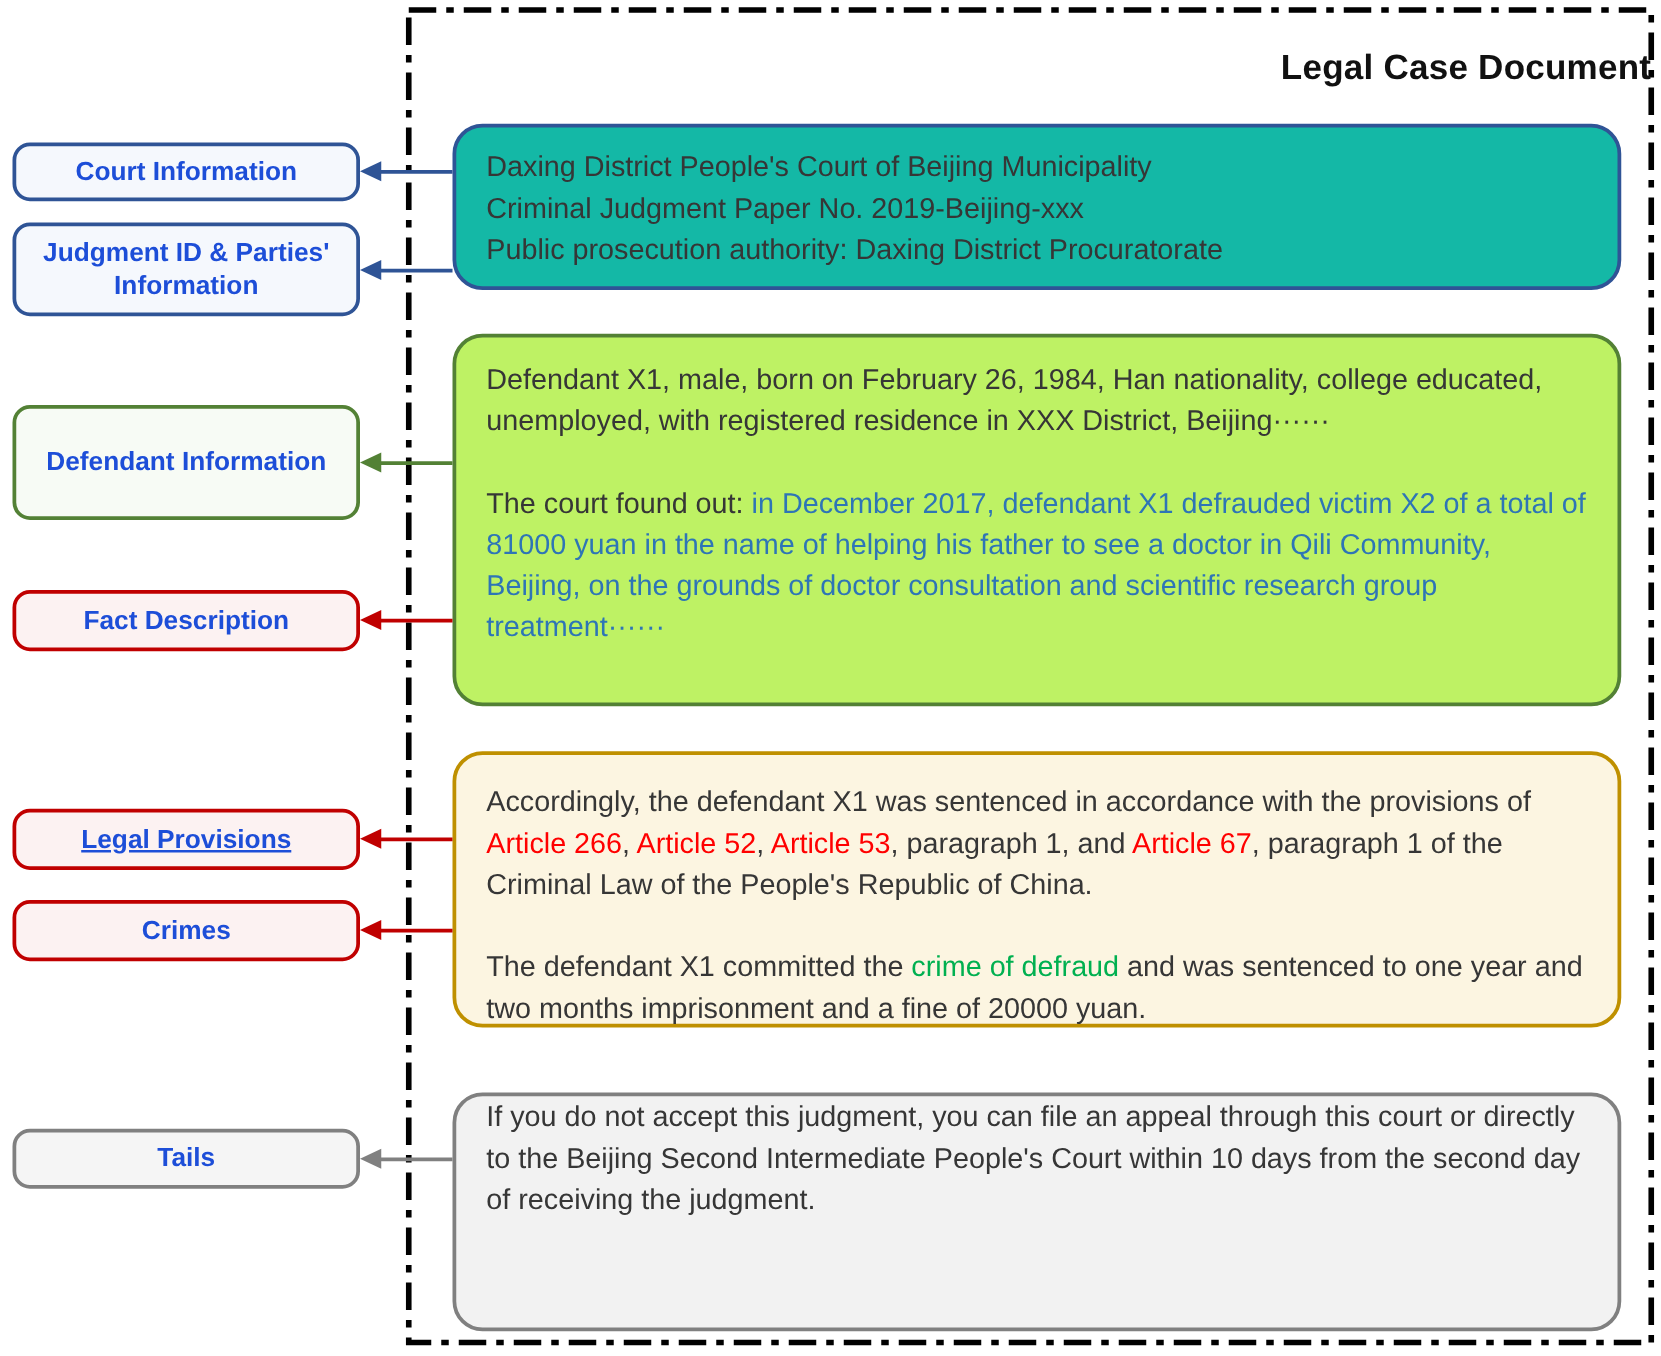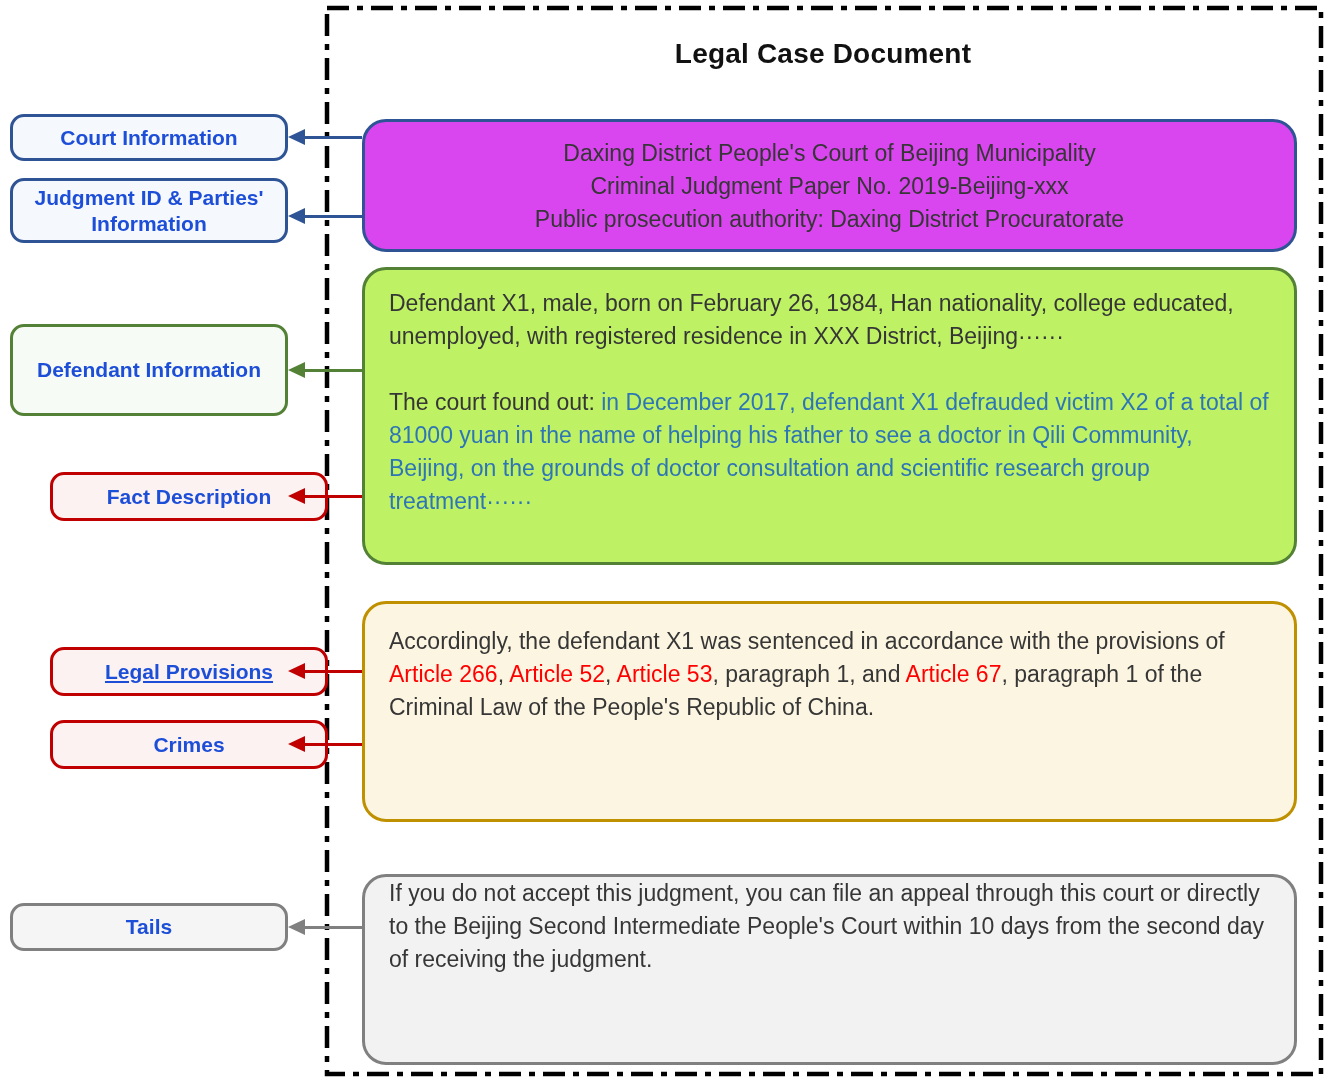--- a/index.html
+++ b/index.html
@@ -5,56 +5,56 @@
   html,body{margin:0;padding:0;}
   body{
     width:1329px;height:1085px;position:relative;background:#ffffff;
     font-family:"Liberation Sans", sans-serif;color:#363636;overflow:hidden;
   }
   
   #boundary-svg{position:absolute;left:0;top:0;width:1329px;height:1085px;pointer-events:none;}
 
   
   .doc-title{
-    position:absolute;left:325px;top:38px;width:996px;text-align:center;
+    position:absolute;left:325px;top:38px;width:996px;text-align:right;
     font-size:28px;font-weight:bold;color:#111111;letter-spacing:0.2px;
   }
 
   
   .content-box{
     position:absolute;left:362px;width:935px;box-sizing:border-box;
     border-radius:24px;border:3px solid #000;padding:0 24px;
     font-size:23px;line-height:33px;
   }
   .content-box p{margin:0;}
-  .box-header{top:119px;height:133px;border-color:#2F5496;background:#d946ef;padding-top:15px;text-align:center;}
+  .box-header{top:99px;height:133px;border-color:#2F5496;background:#14b8a6;padding-top:15px;}
   .box-defendant{top:267px;height:298px;border-color:#538135;background:#bef264;padding-top:17px;}
   .box-provisions{top:601px;height:221px;border-color:#BF9000;background:#FCF5E1;padding-top:21px;}
   .box-tails{top:874px;height:191px;border-color:#808080;background:#F2F2F2;display:flex;align-items:flex-start;}
   .para-gap{margin-bottom:33px !important;}
 
   .seg-normal{color:#363636;}
   .seg-blue{color:#2E75B6;}
   .seg-red{color:#FF0000;}
   .seg-green{color:#00B050;}
 
   
   .label-box{
     position:absolute;left:10px;width:278px;box-sizing:border-box;
     border-radius:14px;border:3.5px solid #000;background:#fff;
     display:flex;align-items:center;justify-content:center;text-align:center;
     font-size:21px;font-weight:bold;color:#1d4ed8;line-height:26px;padding:2px 14px;
   }
   .lb-blue{border-color:#2F5496;background:#F5F8FD;}
   .lb-green{border-color:#538135;background:#F7FBF5;}
-  .lb-red{border-color:#C00000;background:#FCF2F2;margin-left:40px;}
+  .lb-red{border-color:#C00000;background:#FCF2F2;}
   .lb-gray{border-color:#808080;background:#F5F5F5;}
 
   .lb-court{top:114px;height:47px;}
-  .lb-judgment{top:178px;height:65px;}
+  .lb-judgment{top:178px;height:75px;}
   .lb-defendant{top:324px;height:92px;}
   .lb-fact{top:472px;height:49px;}
   .lb-legal{top:647px;height:49px;text-decoration:underline;}
   .lb-crimes{top:720px;height:49px;}
   .lb-tails{top:903px;height:48px;}
 
   
   .arrow{position:absolute;left:288px;width:74px;height:0;}
   .arrow .arrow-line{position:absolute;left:13px;right:0;top:-1.5px;height:3px;}
   .arrow .arrow-head{
@@ -84,20 +84,21 @@
   <p>Public prosecution authority: Daxing District Procuratorate</p>
 </div>
 
 <div class="content-box box-defendant">
   <p class="para-gap"><span class="seg-normal">Defendant X1, male, born on February 26, 1984, Han nationality, college educated, unemployed, with registered residence in XXX District, Beijing······</span></p>
   <p><span class="seg-normal">The court found out: </span><span class="seg-blue">in December 2017, defendant X1 defrauded victim X2 of a total of 81000 yuan in the name of helping his father to see a doctor in Qili Community, Beijing, on the grounds of doctor consultation and scientific research group treatment······</span></p>
 </div>
 
 <div class="content-box box-provisions">
   <p class="para-gap"><span class="seg-normal">Accordingly, the defendant X1 was sentenced in accordance with the provisions of </span><span class="seg-red">Article 266</span><span class="seg-normal">, </span><span class="seg-red">Article 52</span><span class="seg-normal">, </span><span class="seg-red">Article 53</span><span class="seg-normal">, paragraph 1, and </span><span class="seg-red">Article 67</span><span class="seg-normal">, paragraph 1 of the Criminal Law of the People's Republic of China.</span></p>
+  <p><span class="seg-normal">The defendant X1 committed the </span><span class="seg-green">crime of defraud</span><span class="seg-normal"> and was sentenced to one year and two months imprisonment and a fine of 20000 yuan.</span></p>
 </div>
 
 <div class="content-box box-tails">
   <p><span class="seg-normal">If you do not accept this judgment, you can file an appeal through this court or directly to the Beijing Second Intermediate People's Court within 10 days from the second day of receiving the judgment.</span></p>
 </div>
 
 <div class="label-box lb-blue lb-court">
   <span>Court Information</span>
 </div>
 <div class="label-box lb-blue lb-judgment">

